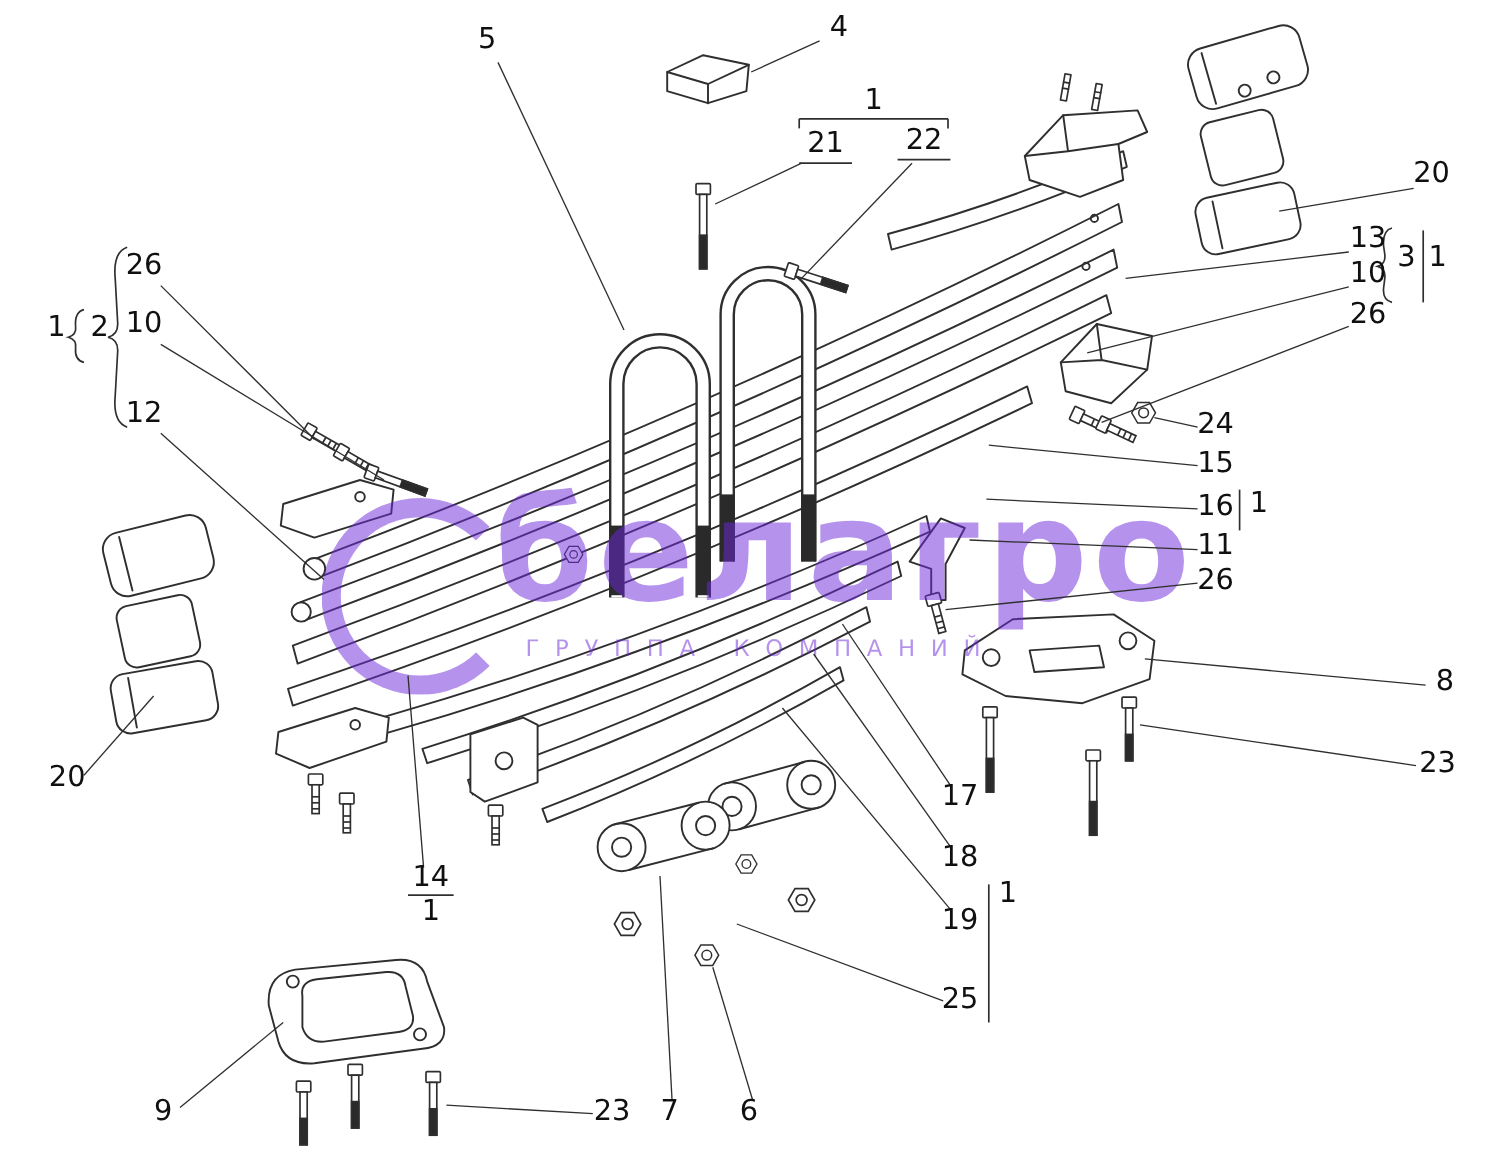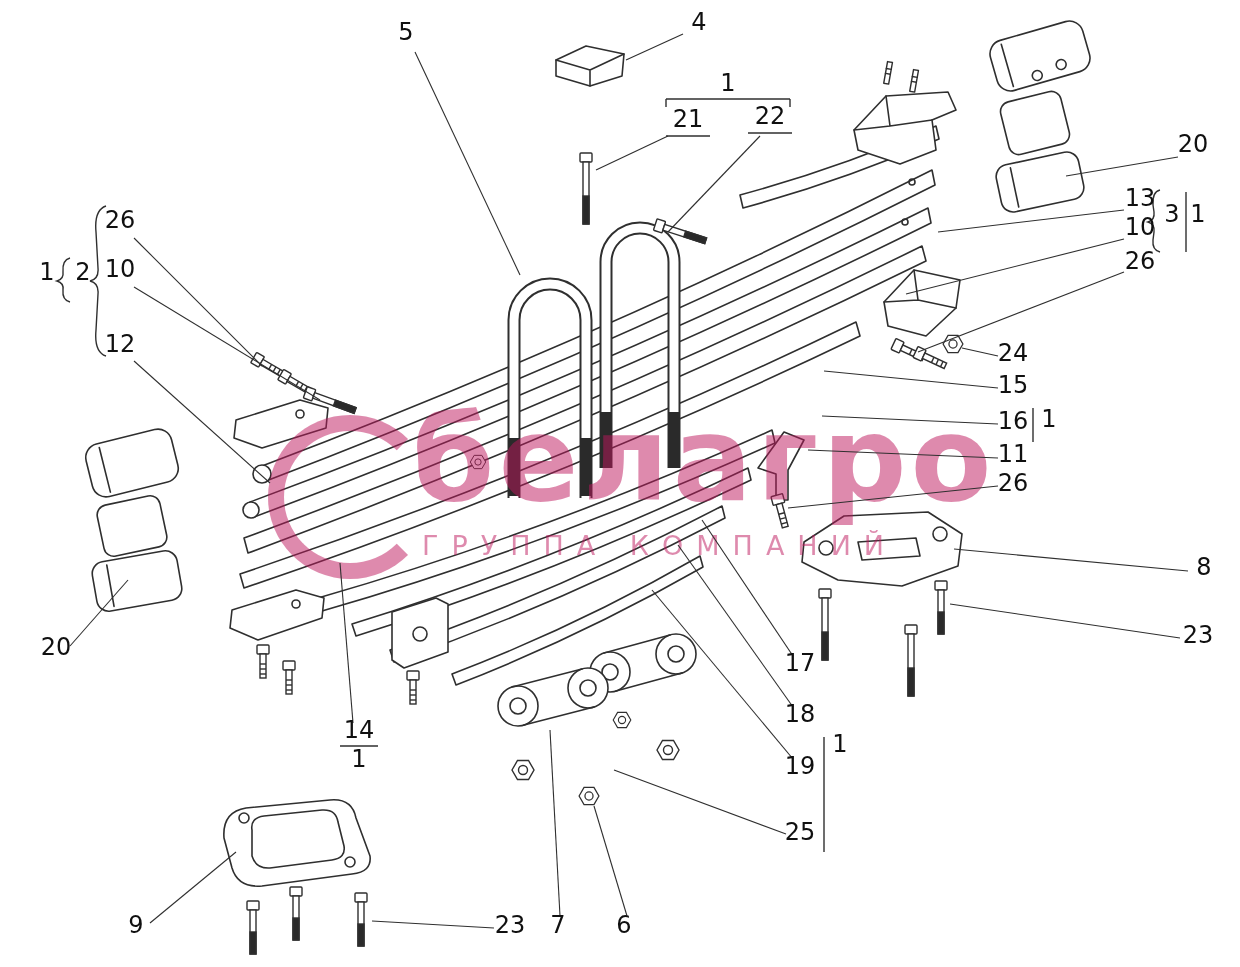--- a/index.html
+++ b/index.html
@@ -1,26 +1,26 @@
 <!DOCTYPE html>
 <html><head>
 <meta charset="utf-8">
 <style>
   html,body{margin:0;padding:0;background:#fff;}
   .stage{position:relative;width:1240px;height:967px;background:#fff;overflow:hidden;
          font-family:"DejaVu Sans",sans-serif;}
   .layer{position:absolute;left:0;top:0;width:1240px;height:967px;}
   #drawing{z-index:1;}
-  #watermark{z-index:2;opacity:.5;color:#be185d;pointer-events:none;}
+  #watermark{z-index:2;opacity:.5;color:#6d28d9;pointer-events:none;}
   #callouts{z-index:3;}
   .wm-ring{position:absolute;left:268px;top:415px;width:132px;height:132px;
            border:16px solid currentColor;border-radius:50%;border-right-color:transparent;}
   .wm-title{position:absolute;left:412px;top:400px;font-size:118px;font-weight:bold;
             letter-spacing:4px;line-height:1;}
-  .wm-sub{position:absolute;left:422px;top:530px;font-size:27px;letter-spacing:13px;}
+  .wm-sub{position:absolute;left:438px;top:530px;font-size:19px;letter-spacing:13px;}
   
   .ln{stroke:#2f2f2f;stroke-width:1.6;fill:none;stroke-linejoin:round;stroke-linecap:round;}
   .fw{fill:#fff;}
   .leader{stroke:#2f2f2f;stroke-width:1.1;}
   .rule{stroke:#2f2f2f;stroke-width:1.4;fill:none;}
   .callout{font-family:"DejaVu Sans",sans-serif;font-size:24px;fill:#101010;text-anchor:middle;}
 </style>
 </head>
 <body>
 

